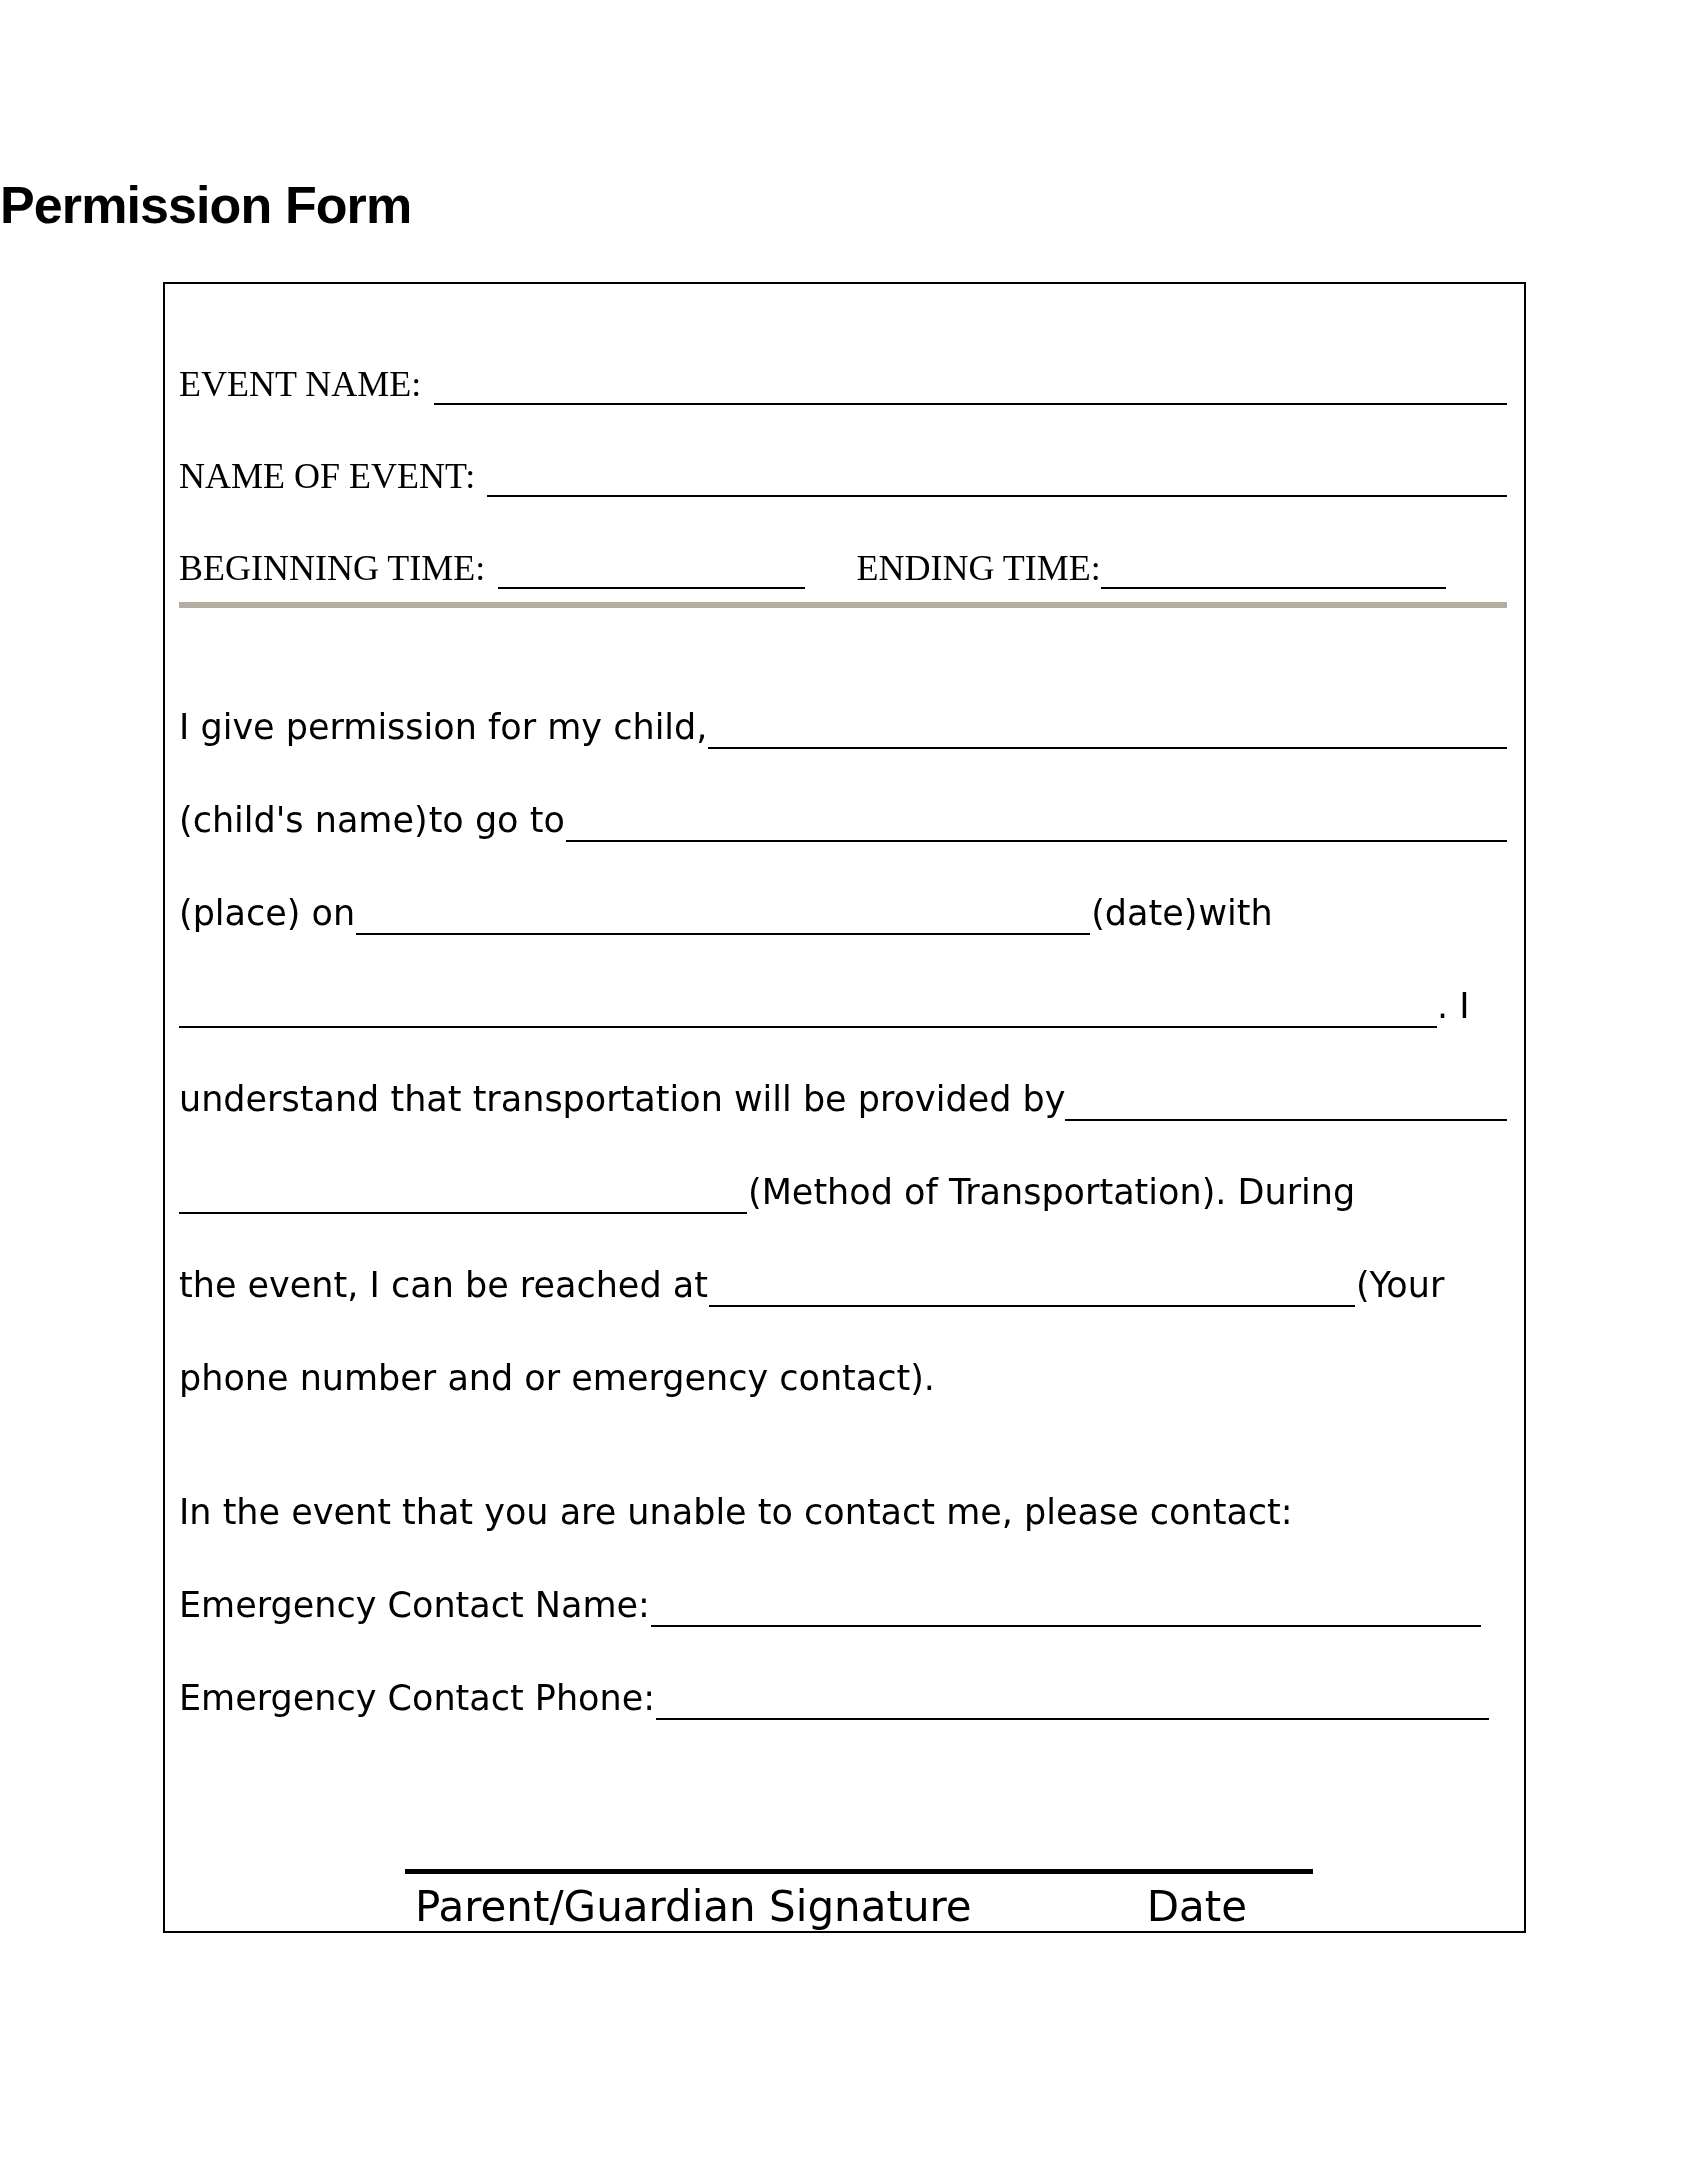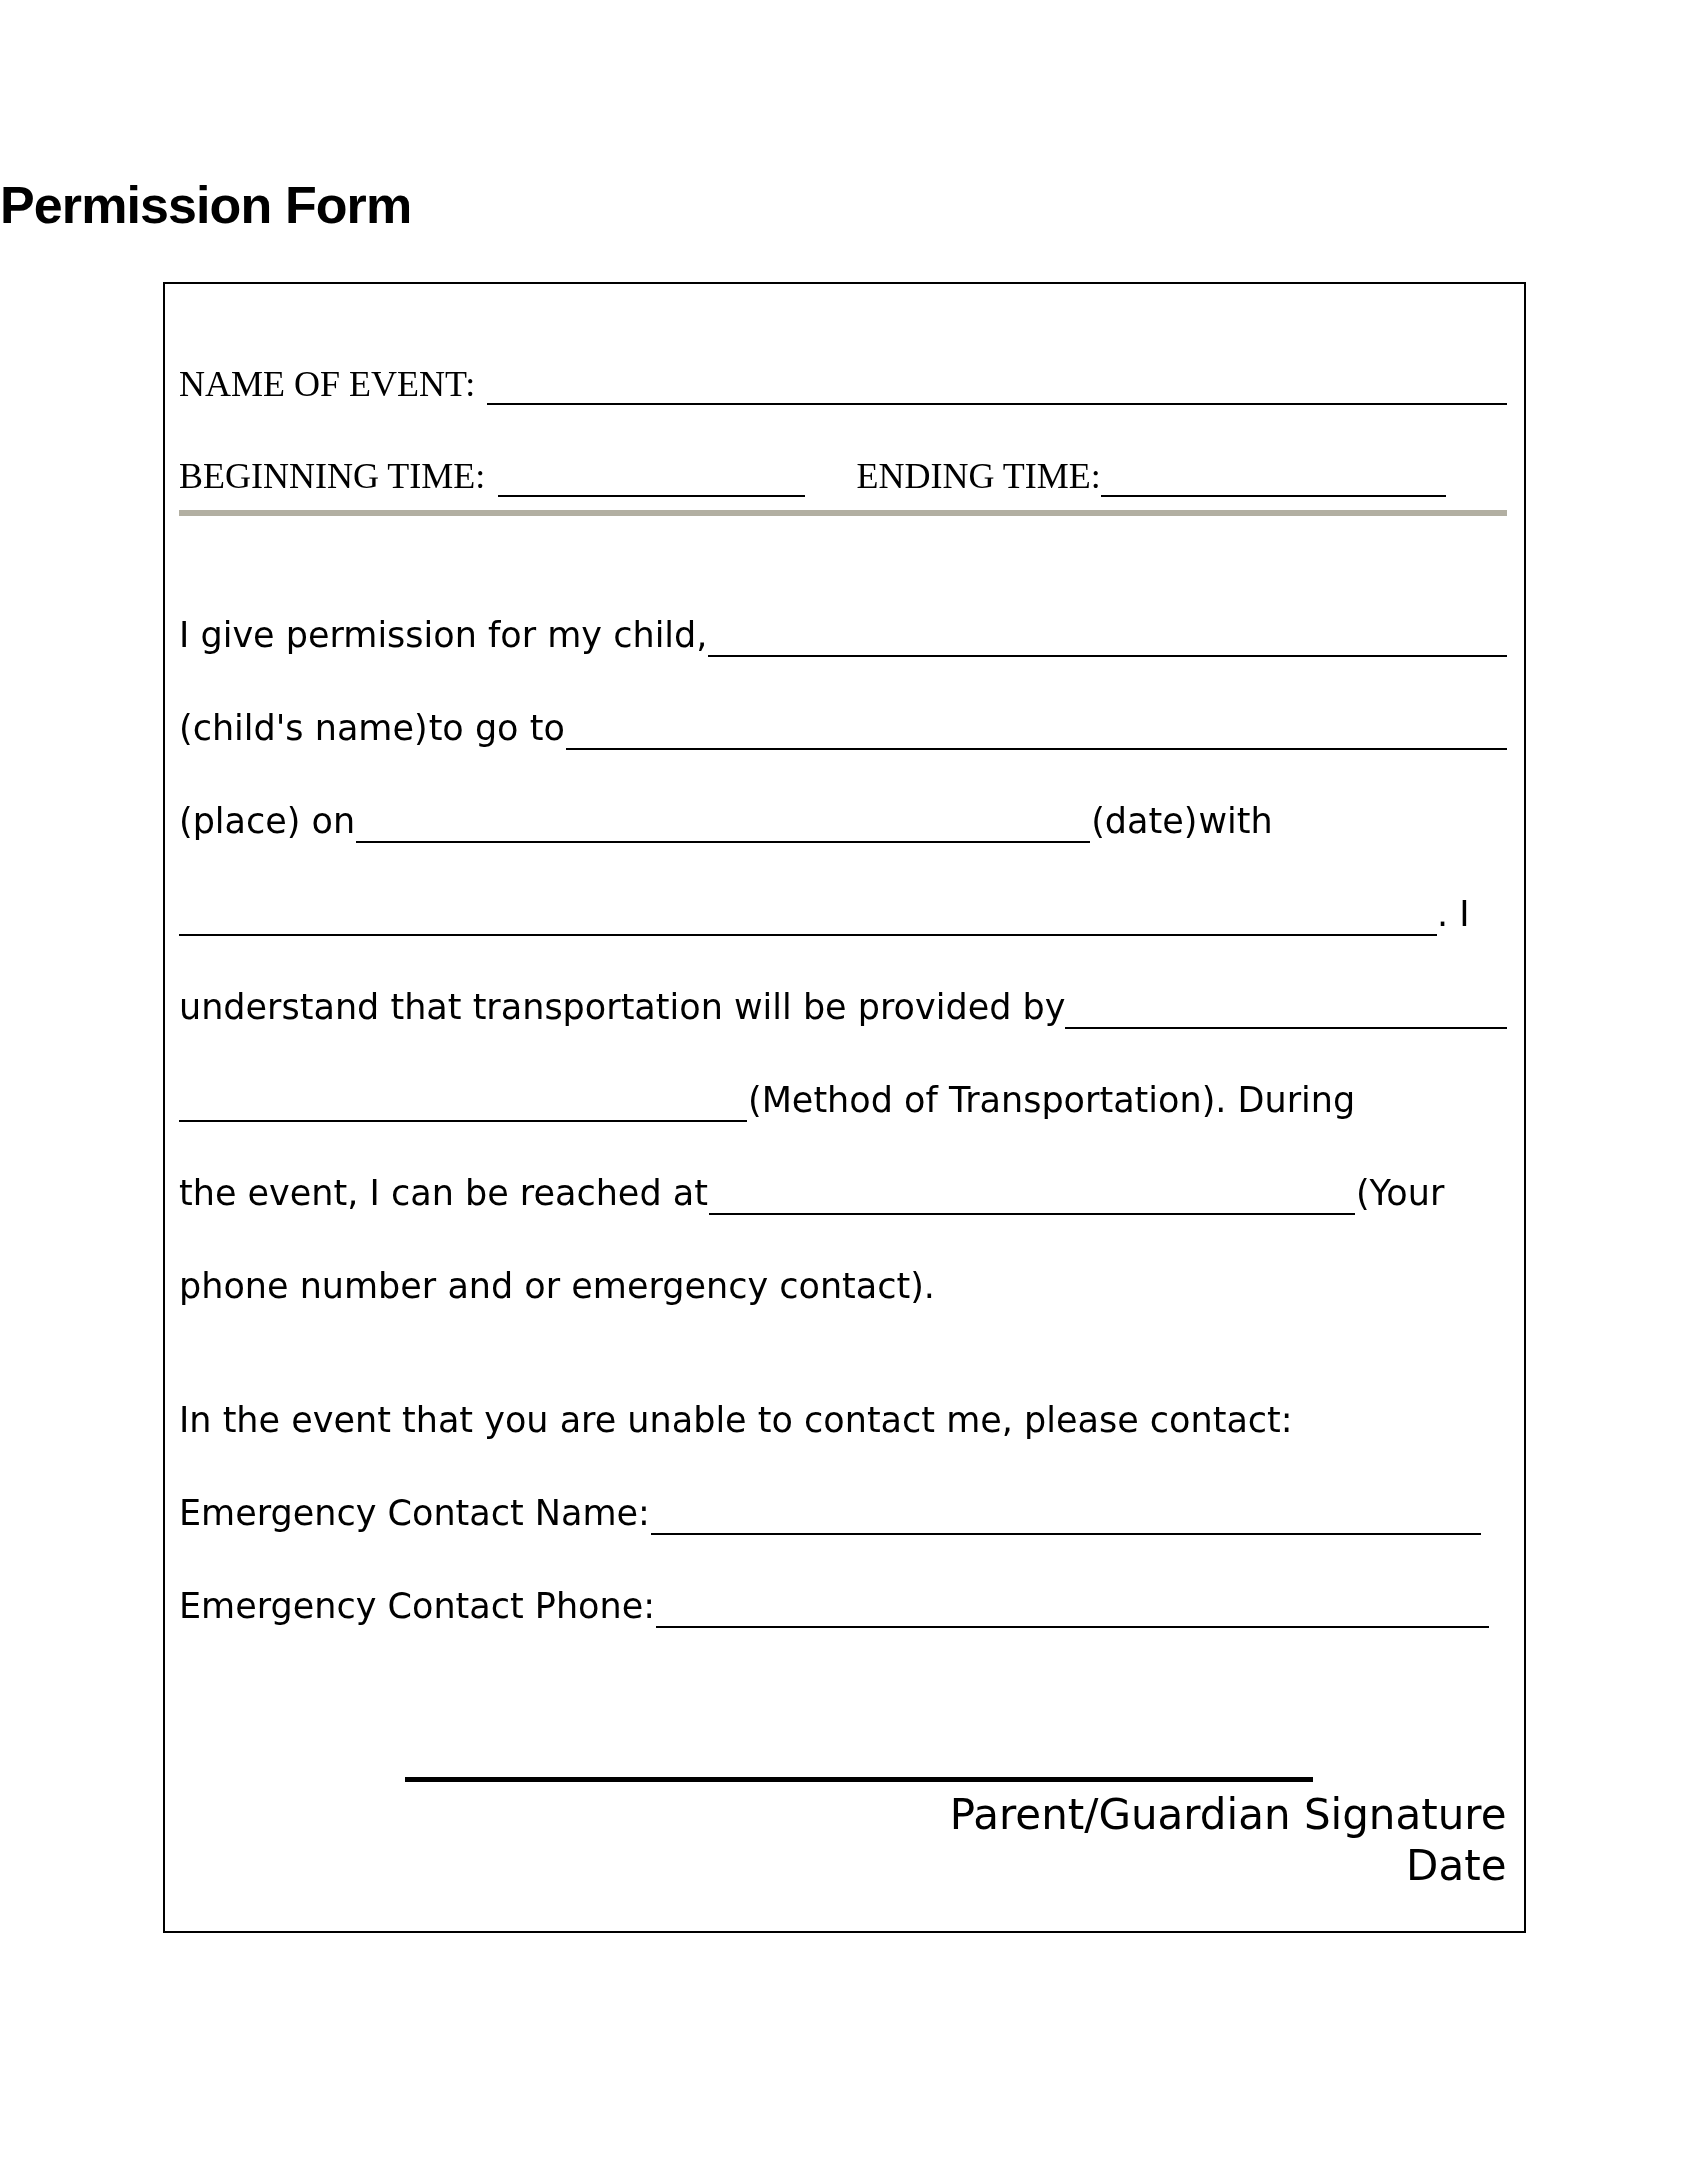--- a/index.html
+++ b/index.html
@@ -51,34 +51,38 @@
   .w840  { width:734px; }
   .w1440 { width:1258px; }
   .w650  { width:568px; }
   .w740  { width:646px; }
   
   .sig-rule {
     height:4.4px; background:#000;
     width:908px; margin:148px 0 0 226px;
   }
   .sig-labels {
-    display:flex; align-items:flex-end;
+    display:flex; 
     margin:7px 0 0 236px;
-    font-size:42px; line-height:51px; white-space:nowrap;flex-direction:column;
+    font-size:42px; line-height:51px; white-space:nowrap;
   }
   .sig-date { margin-left:175px; }
 </style>
 </head>
 <body>
 
 <div class="page-title">Permission Form</div>
 
 <div class="form-box">
 
   <div class="hsection">
+    <div class="hrow">
+      <span>EVENT NAME:</span>
+      <span class="uline fill ml14"></span>
+    </div>
     <div class="hrow">
       <span>NAME OF EVENT:</span>
       <span class="uline fill ml14"></span>
     </div>
     <div class="hrow">
       <span>BEGINNING TIME:</span>
       <span class="uline w352 ml14"></span>
       <span class="ml40">ENDING TIME:</span>
       <span class="uline w395"></span>
     </div>

